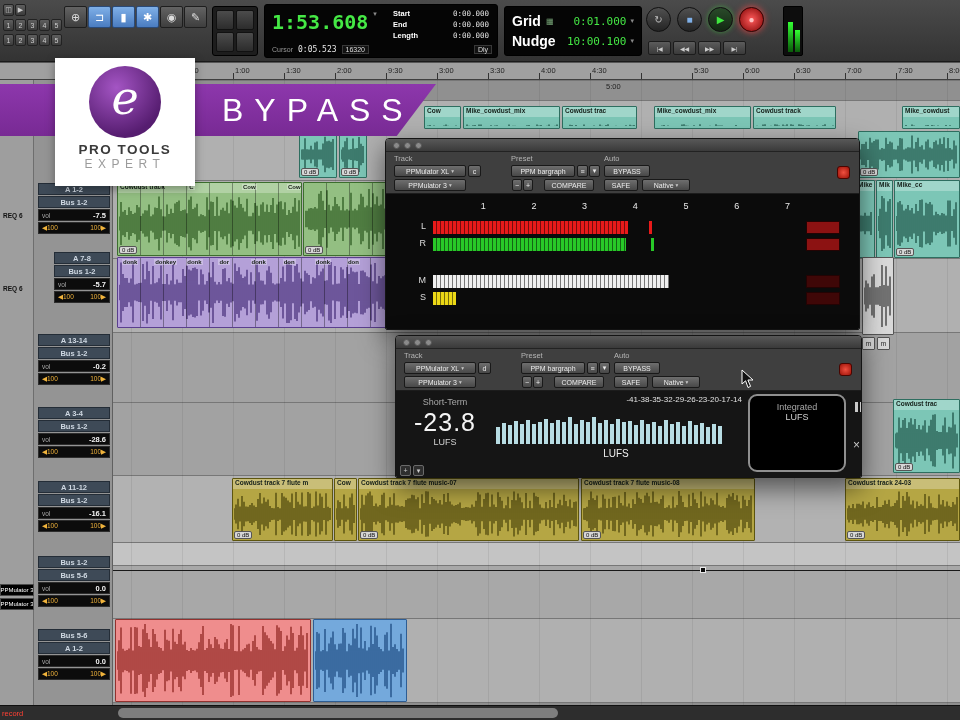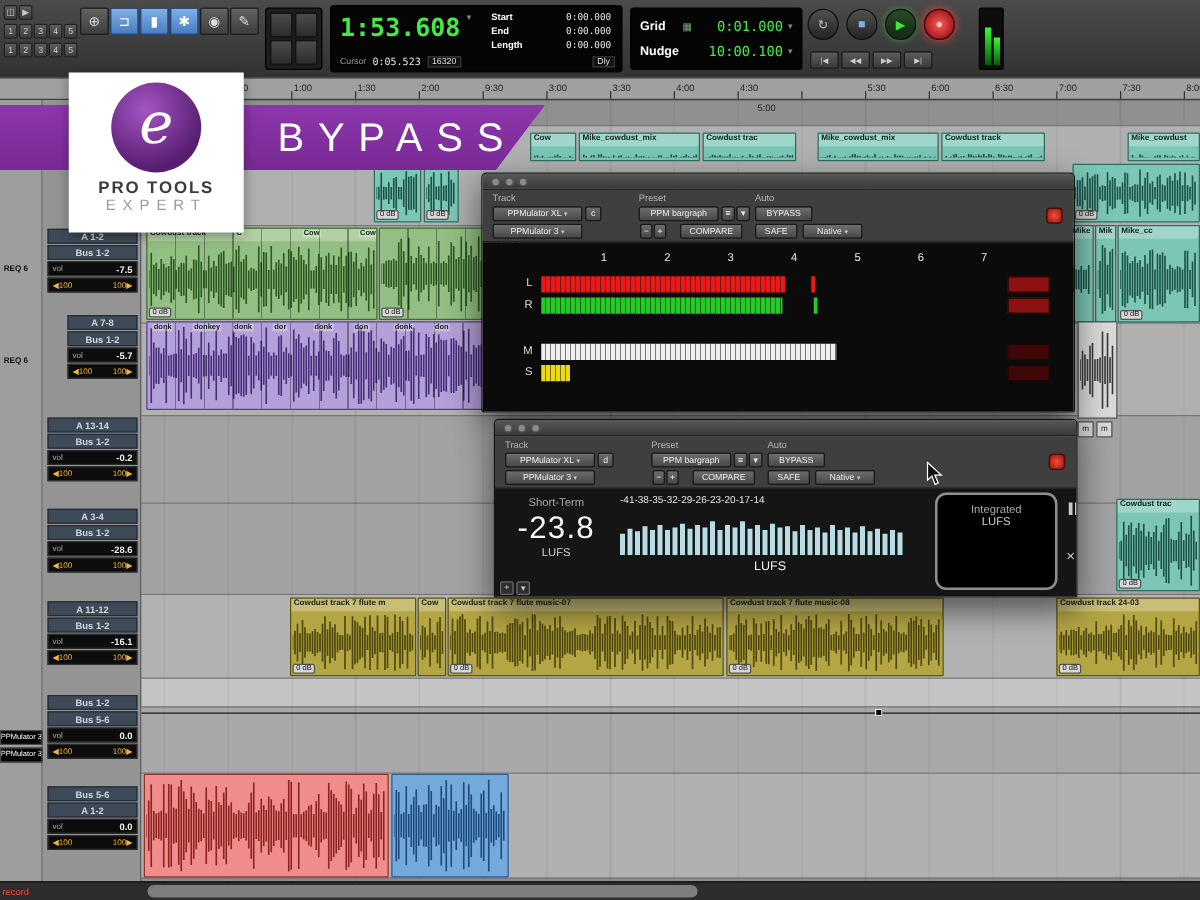--- a/index.html
+++ b/index.html
@@ -37,21 +37,21 @@
   .c-sub{position:absolute;left:7px;bottom:3px;right:5px;display:flex;align-items:center;gap:5px}
   .c-sublbl{font-size:7px;color:#9a9a9a}
   .c-subval{font-size:8px;color:#e8e8e8;font-family:"DejaVu Sans Mono",monospace}
   .c-subbox{font-size:7px;color:#ddd;border:1px solid #383838;padding:0 3px;background:#121212}
   .c-dly{margin-left:auto}
 
   #gridpanel{position:absolute;left:504px;top:6px;width:138px;height:50px;background:#050505;
     border:1px solid #000;border-radius:3px;padding:4px 7px;display:flex;flex-direction:column;
     justify-content:space-around}
   .grow{display:flex;align-items:center;gap:4px}
-  .g-lbl{font-size:10px;color:#fff;font-weight:bold;width:30px}
+  .g-lbl{font-size:14px;color:#fff;font-weight:bold;width:30px}
   .g-icon{font-size:8px;color:#79a879}
   .g-val{font-family:"DejaVu Sans Mono",monospace;font-size:11px;color:#45e845;margin-left:auto}
   .g-car{font-size:7px;color:#888}
 
   #transport{position:absolute;left:646px;top:7px;display:flex;gap:6px}
   .tcirc{width:25px;height:25px;border-radius:50%;background:linear-gradient(#505050,#242424);
     border:1px solid #101010;display:flex;align-items:center;justify-content:center;font-size:10px;color:#bbb}
   .tc-stop{color:#7fb0e8}
   .tc-play{background:linear-gradient(#2a4a2a,#122812);color:#3fe83f;box-shadow:0 0 5px rgba(60,230,60,.5)}
   .tc-rec{background:radial-gradient(circle,#ff5a5a,#7e0404);color:#ffc2c2;
@@ -132,21 +132,21 @@
   .m1bar{position:absolute;height:13px}
   .m1seg{position:absolute;inset:0;
     background:repeating-linear-gradient(90deg,transparent 0 3px,rgba(0,0,0,.5) 3px 4px)}
   .m1peak{position:absolute;width:3px;height:13px}
   .m1box{position:absolute;width:34px;height:13px;border:1px solid #230303}
 
   .m2left{position:absolute;left:4px;top:4px;width:90px;height:78px;text-align:center}
   .m2lab{font-size:9px;color:#a8a8a8;margin-top:2px}
   .m2val{font-size:25px;color:#f4f4f4;line-height:30px;letter-spacing:1px}
   .m2unit{font-size:9px;color:#d2d2d2}
-  .m2scale{position:absolute;left:100px;top:4px;width:246px;display:flex;justify-content:flex-start}
+  .m2scale{position:absolute;left:100px;top:4px;width:246px;display:flex;justify-content:flex-end}
   .m2num{font-size:8px;color:#e2e2e2}
   .m2hist{position:absolute;left:100px;top:17px;width:240px;height:36px;display:flex;
     align-items:flex-end;gap:2px}
   .m2bar{width:4px;background:#b7dce3}
   .m2center{position:absolute;left:100px;top:57px;width:240px;text-align:center;font-size:10px;color:#f0f0f0}
   .m2int{position:absolute;left:352px;top:3px;width:98px;height:78px;border:2px solid #8f8f8f;
     border-radius:9px;background:#000;text-align:center;padding-top:4px}
   .m2pause{position:absolute;left:457px;top:10px;width:12px;height:12px;display:flex;gap:2px;
     justify-content:center;align-items:center}
   .pbarr{width:3px;height:10px;background:#c9c9c9}

